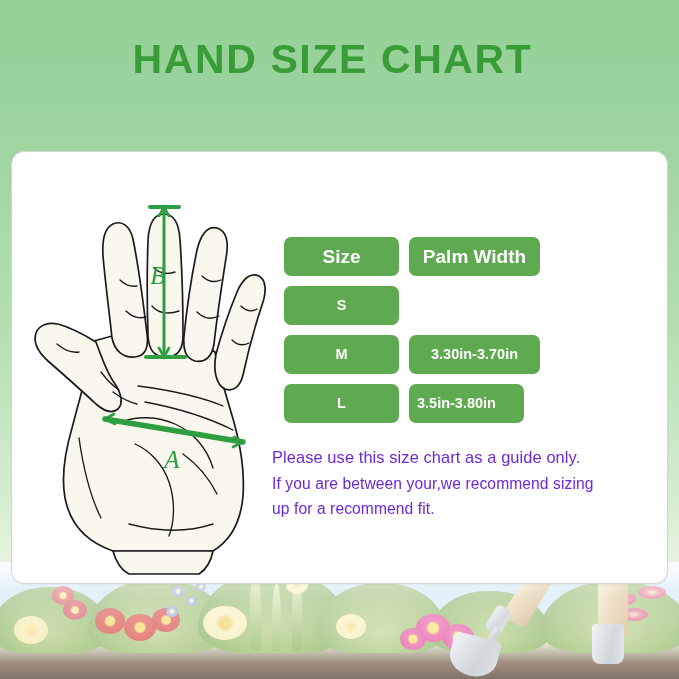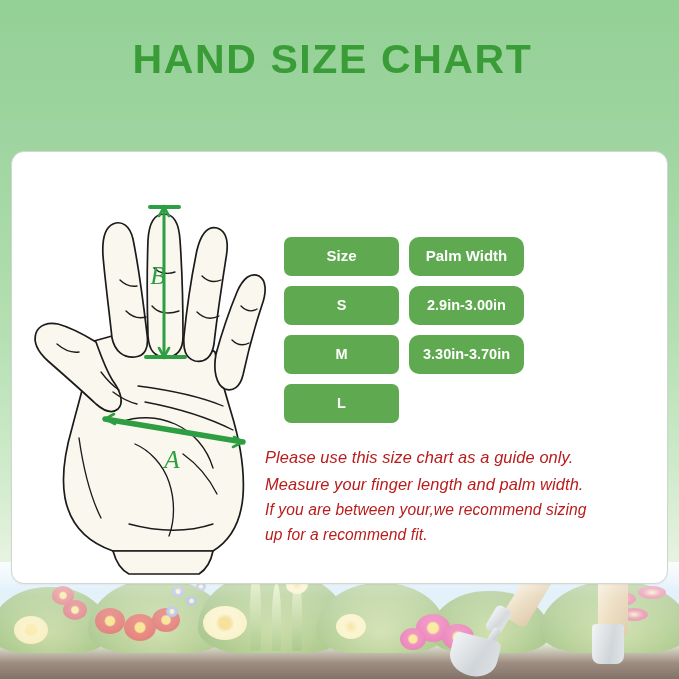--- a/index.html
+++ b/index.html
@@ -73,30 +73,29 @@
     color:#ffffff;
     border-radius:7px;
     font-size:14.5px;
     font-weight:bold;
     display:flex; align-items:center; justify-content:center;
     height:39px;
     line-height:1.12;
     text-align:center;
   }
   .c1 { width:115px; }
-  .c2 { width:115px;border-radius:10px; }
+  .c2 { width:131px; }
   .c3 { width:115px; justify-content:flex-start; padding-left:8px; text-align:left; }
   .hdr .c3 { font-size:13.5px; }
-  .hdr .cell { font-size:15px; }
+  .hdr .cell { font-size:19px; }
 
   
   .notes {
-    position:absolute; left:253px; top:292px; width:400px;
-    color:#b91c1c;
-    font-style:italic;
+    position:absolute; left:260px; top:292px; width:400px;
+    color:#6d28d9;
   }
   .notes p { font-size:16.4px; line-height:1.62; letter-spacing:.1px; }
   .notes p.small { font-size:15.6px; }
 </style>
 </head>
 <body>
 
 <div class="bg-green"></div>
 
 <div class="garden">
@@ -232,33 +231,32 @@
   </div>
 
   <div class="table">
     <div class="trow hdr">
       <div class="cell c1">Size</div>
       <div class="cell c2">Palm Width</div>
     </div>
 
     <div class="trow">
       <div class="cell c1">S</div>
-      <div class="cell c2">2.9in-3.00in</div>
     </div>
 
     <div class="trow">
       <div class="cell c1">M</div>
       <div class="cell c2">3.30in-3.70in</div>
     </div>
 
     <div class="trow">
       <div class="cell c1">L</div>
+      <div class="cell c3">3.5in-3.80in</div>
     </div>
   </div>
 
   <div class="notes">
     <p>Please use this size chart as a guide only.</p>
-    <p>Measure your finger length and palm width.</p>
     <p class="small">If you are between your,we recommend sizing</p>
     <p class="small">up for a recommend fit.</p>
   </div>
 
 </div>
 
 </body></html>

